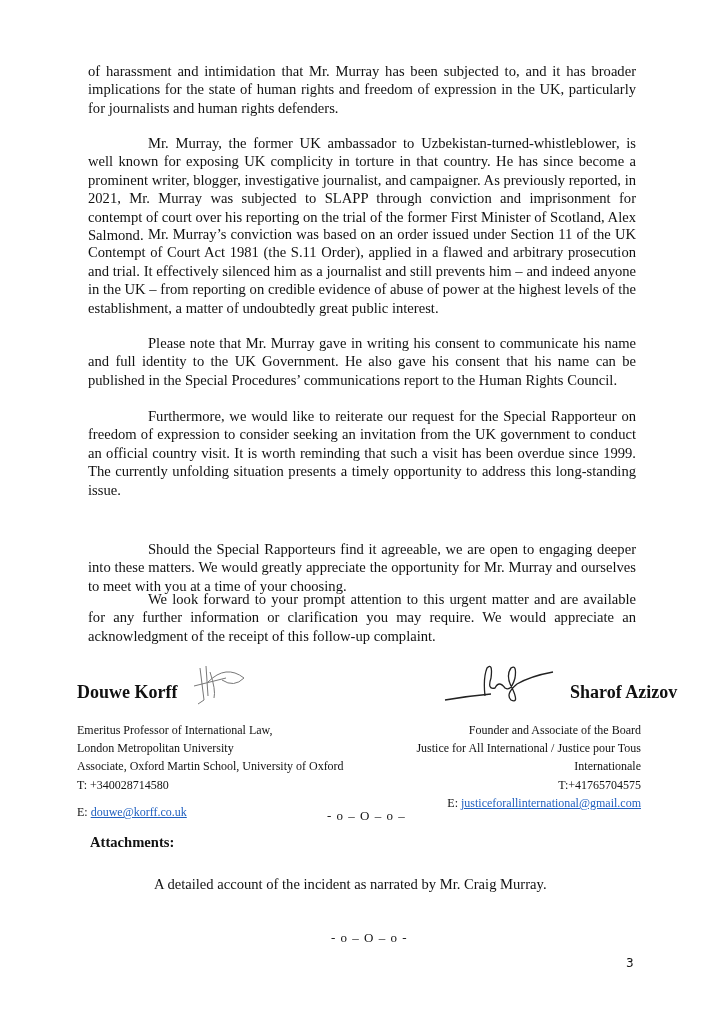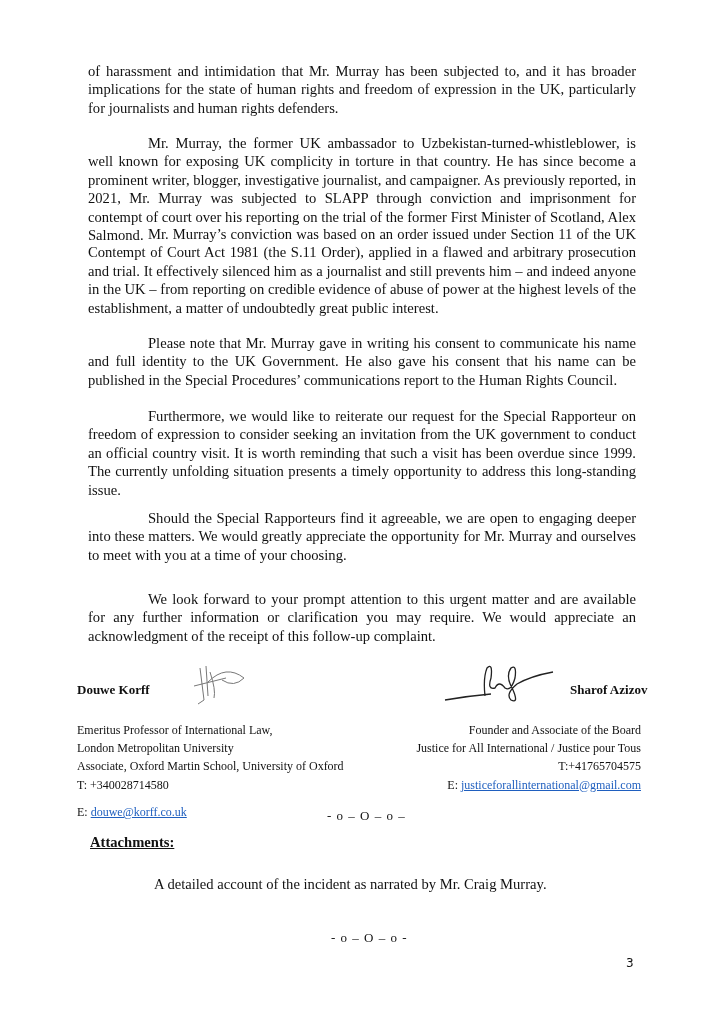--- a/index.html
+++ b/index.html
@@ -1,41 +1,41 @@
 <!DOCTYPE html>
 <html><head>
 <meta charset="utf-8">
 <style>
   html, body { margin: 0; padding: 0; background: #ffffff; }
   body { width: 724px; height: 1024px; position: relative; overflow: hidden;
          font-family: "Liberation Serif", "DejaVu Serif", serif; color: #111; }
   .page { position: absolute; left: 0; top: 0; width: 724px; height: 772px; background: #fff; }
   .para { position: absolute; left: 88px; width: 548px; font-size: 14.6px; line-height: 18.4px; text-align: justify; }
   .para.indent { text-indent: 60px; }
-  .sig-name { position: absolute; font-weight: bold; font-size: 13px; }
+  .sig-name { position: absolute; font-weight: bold; font-size: 18px; }
   .sig-block { position: absolute; font-size: 12px; line-height: 18.2px; }
   .sig-block.right { text-align: right; }
   .sig-block a { color: #1f5fbf; text-decoration: underline; }
   .divider { position: absolute; font-size: 13px; letter-spacing: 1px; }
-  .attach-head { position: absolute; left: 90px; top: 834px; font-size: 14.6px; font-weight: bold; text-decoration: underline; }
+  .attach-head { position: absolute; left: 90px; top: 834px; font-size: 14.6px; font-weight: bold; }
   .attach-item { position: absolute; left: 154px; top: 876px; font-size: 14.6px; }
   .page-num { position: absolute; left: 626px; top: 956px; font-family: "DejaVu Sans", sans-serif; font-size: 12px; }
   svg.signature { position: absolute; }
 </style>
 </head>
 <body>
 
 <div class="page">
 
   <p class="para" style="top:62px;margin:0;">of harassment and intimidation that Mr. Murray has been subjected to, and it has broader implications for the state of human rights and freedom of expression in the UK, particularly for journalists and human rights defenders.</p>
   <p class="para indent" style="top:134px;margin:0;">Mr. Murray, the former UK ambassador to Uzbekistan-turned-whistleblower, is well known for exposing UK complicity in torture in that country. He has since become a prominent writer, blogger, investigative journalist, and campaigner. As previously reported, in 2021, Mr. Murray was subjected to SLAPP through conviction and imprisonment for contempt of court over his reporting on the trial of the former First Minister of Scotland, Alex Salmond.</p>
   <p class="para indent" style="top:225px;margin:0;">Mr. Murray’s conviction was based on an order issued under Section 11 of the UK Contempt of Court Act 1981 (the S.11 Order), applied in a flawed and arbitrary prosecution and trial. It effectively silenced him as a journalist and still prevents him – and indeed anyone in the UK – from reporting on credible evidence of abuse of power at the highest levels of the establishment, a matter of undoubtedly great public interest.</p>
   <p class="para indent" style="top:334px;margin:0;">Please note that Mr. Murray gave in writing his consent to communicate his name and full identity to the UK Government. He also gave his consent that his name can be published in the Special Procedures’ communications report to the Human Rights Council.</p>
   <p class="para indent" style="top:407px;margin:0;">Furthermore, we would like to reiterate our request for the Special Rapporteur on freedom of expression to consider seeking an invitation from the UK government to conduct an official country visit. It is worth reminding that such a visit has been overdue since 1999. The currently unfolding situation presents a timely opportunity to address this long-standing issue.</p>
-  <p class="para indent" style="top:509px;margin:0;">Should the Special Rapporteurs find it agreeable, we are open to engaging deeper into these matters. We would greatly appreciate the opportunity for Mr. Murray and ourselves to meet with you at a time of your choosing.</p>
+  <p class="para indent" style="top:540px;margin:0;">Should the Special Rapporteurs find it agreeable, we are open to engaging deeper into these matters. We would greatly appreciate the opportunity for Mr. Murray and ourselves to meet with you at a time of your choosing.</p>
   <p class="para indent" style="top:590px;margin:0;">We look forward to your prompt attention to this urgent matter and are available for any further information or clarification you may require. We would appreciate an acknowledgment of the receipt of this follow-up complaint.</p>
 
   <div class="sig-name" style="left:77px;top:682px;">Douwe Korff</div>
   <svg class="signature" style="left:186px;top:660px;" width="70" height="45" viewBox="0 0 70 45">
     <path d="M8 26 L40 18 M14 8 L18 40 M20 6 L22 36 M24 12 Q30 30 28 38 M22 22 Q40 4 58 18 Q48 28 36 20 M18 40 L12 44" stroke="#777" stroke-width="1" fill="none"></path>
   </svg>
   <div class="sig-block" style="left:77px;top:721px;">
     <div>Emeritus Professor of International Law,</div>
     <div>London Metropolitan University</div>
     <div>Associate, Oxford Martin School, University of Oxford</div>
@@ -45,20 +45,21 @@
     </div>
   </div>
 
   <svg class="signature" style="left:443px;top:658px;" width="112" height="50" viewBox="0 0 112 50">
     <path d="M2 42 Q25 38 48 36 M42 38 Q40 20 44 10 Q50 4 48 20 Q44 32 52 30 Q56 22 62 30 Q68 34 72 20 Q74 6 68 10 Q62 18 70 32 Q76 46 68 42 Q62 36 74 26 Q88 18 110 14" stroke="#222" stroke-width="1.3" fill="none"></path>
   </svg>
   <div class="sig-name" style="left:570px;top:682px;">Sharof Azizov</div>
   <div class="sig-block right" style="right:83px;top:721px;">
     <div>Founder and Associate of the Board</div>
     <div>Justice for All International / Justice pour Tous</div>
+    <div>Internationale</div>
     <div>T:+41765704575</div>
     <div>
       <span>E: </span><a>justiceforallinternational@gmail.com</a>
     </div>
   </div>
 
   <div class="divider" style="left:327px;top:808px;">- o – O – o –</div>
 
   <div class="attach-head">Attachments:</div>
   <div class="attach-item">A detailed account of the incident as narrated by Mr. Craig Murray.</div>

